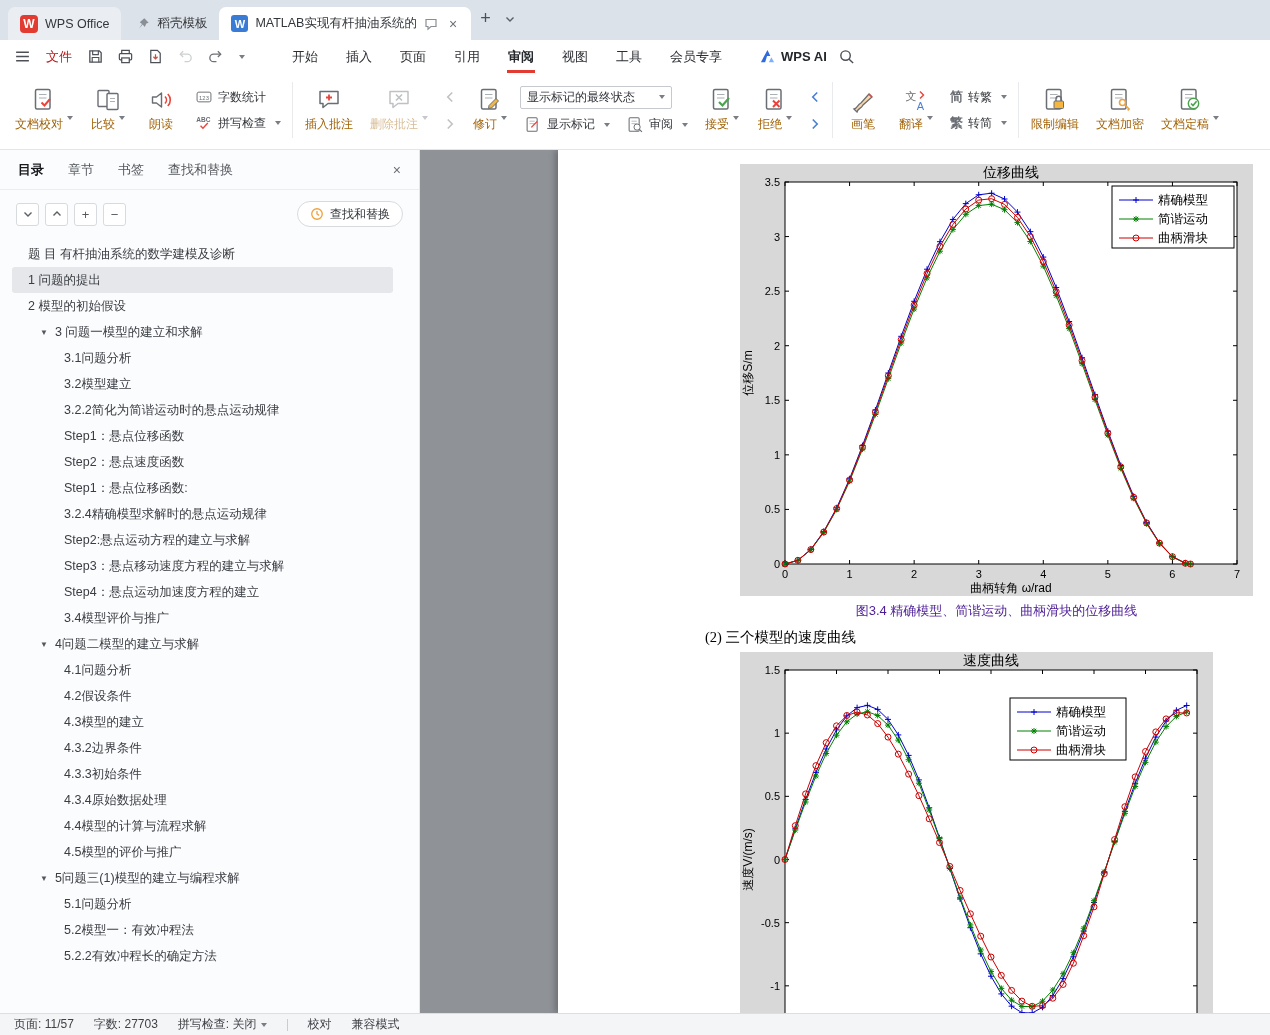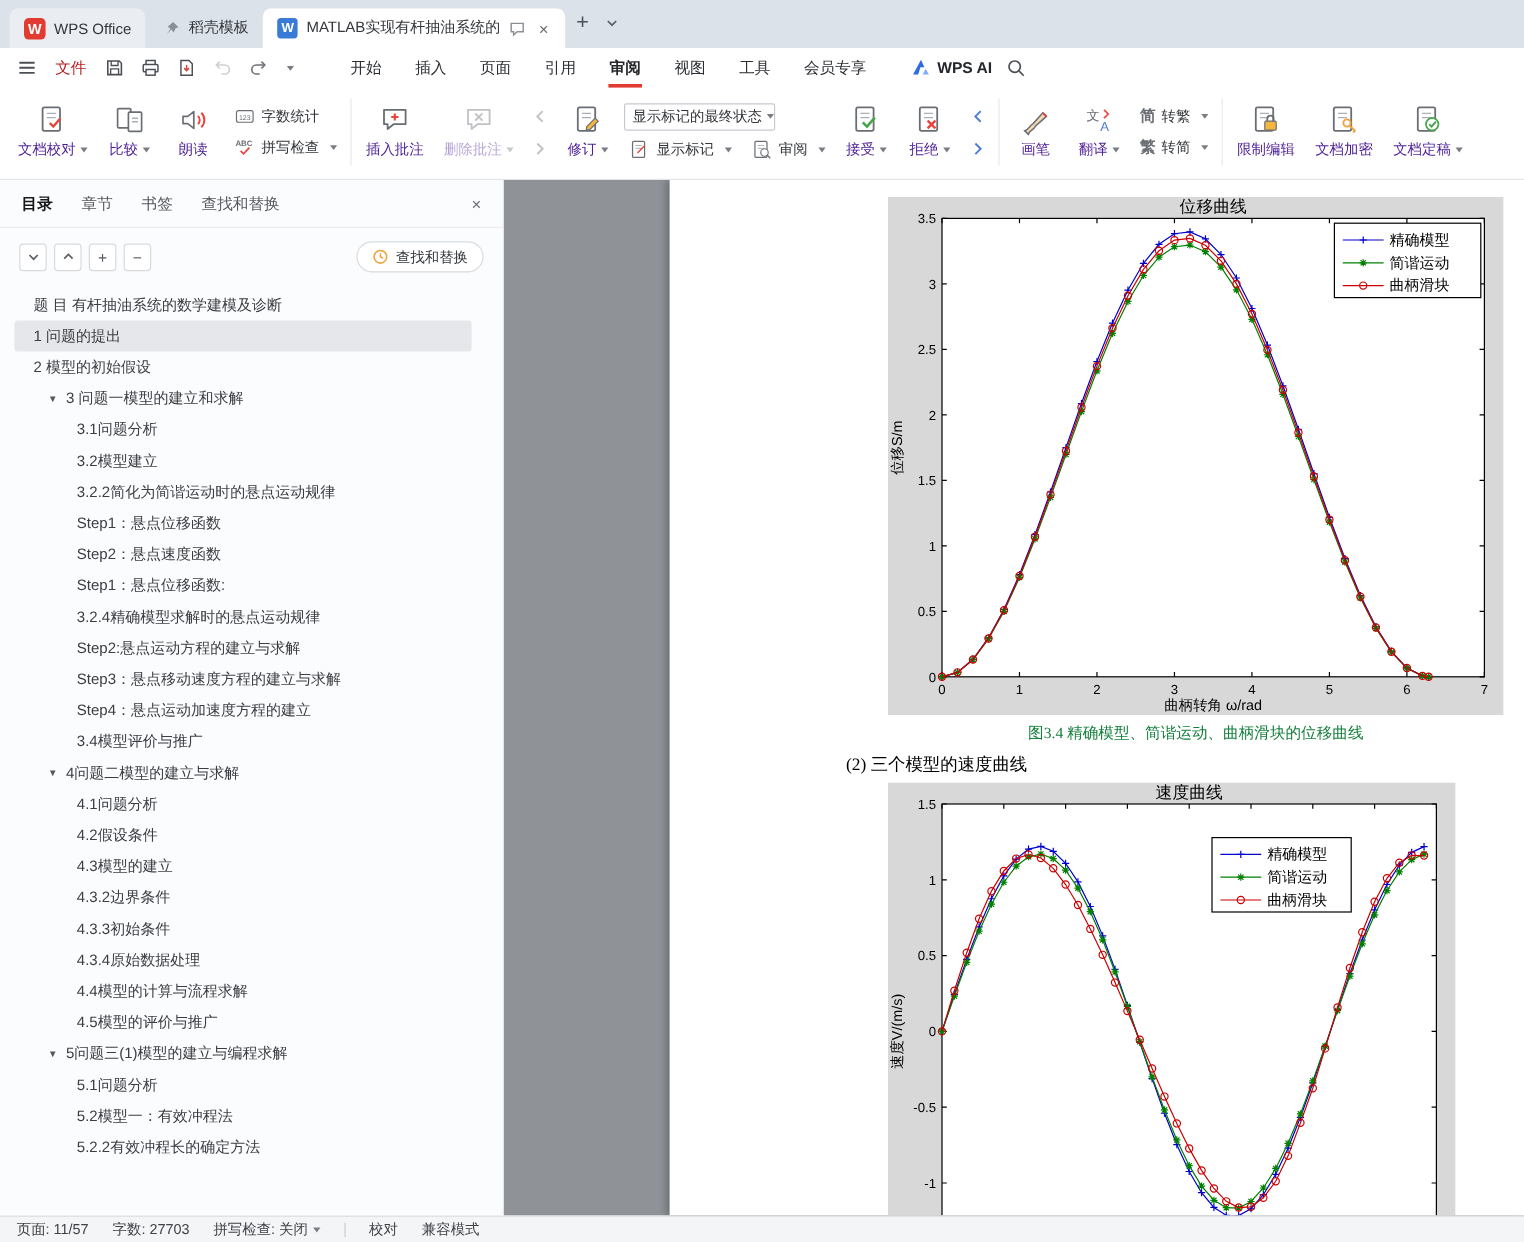--- a/index.html
+++ b/index.html
@@ -27,26 +27,26 @@
 .mb-ic{padding:2px;border-radius:3px}
 .file-lb{font-size:13px;color:#b91c1c;padding:0 4px}
 .menu-tabs{display:flex;margin-left:24px;height:33px}
 .menu-tab{padding:0 14px;font-size:13px;line-height:33px;color:#2b2e33;position:relative}
 .menu-tab.active{color:#24272b;font-weight:bold}
 .menu-tab.active::after{content:"";position:absolute;left:13px;right:13px;bottom:0;height:3px;background:#e23b31}
 .wpsai{display:flex;align-items:center;gap:5px;font-size:13px;font-weight:bold;color:#24272b;margin-left:14px}
 
 .ribbon{height:77px;background:#fff;border-bottom:1px solid #e3e5e8;display:flex;align-items:center;padding:4px 10px 6px;gap:7px;flex:0 0 auto}
 .rb-btn{display:flex;flex-direction:column;align-items:center;justify-content:center;gap:3px;padding:3px 5px;border-radius:4px;min-width:46px}
-.rb-lb{display:flex;align-items:center;font-size:12px;color:#4c1d95;white-space:nowrap}
+.rb-lb{display:flex;font-size:12px;color:#a16207;white-space:nowrap}
 .rb-col{display:flex;flex-direction:column;gap:6px;justify-content:center}
 .rb-small{display:flex;align-items:center;gap:5px;font-size:12px;color:#33363b;padding:1px 4px;border-radius:3px;white-space:nowrap}
 .rb-nav{display:flex;flex-direction:column;gap:7px}
 .rb-navbtn{width:20px;height:20px;border-radius:3px;display:flex;align-items:center;justify-content:center}
-.rb-combo{width:126px;height:23px;border:1px solid #c6cacf;border-radius:2px;display:flex;align-items:center;justify-content:space-between;padding:0 6px;font-size:12px;color:#33363b;background:#fff;white-space:nowrap}
+.rb-combo{width:152px;height:23px;border:1px solid #c6cacf;border-radius:2px;display:flex;align-items:center;justify-content:space-between;padding:0 6px;font-size:12px;color:#33363b;background:#fff;white-space:nowrap}
 .rb-sep{width:1px;height:56px;background:#e8eaec;flex:0 0 auto}
 .fan{font-size:13px;color:#6a6e74;font-weight:bold}
 
 .main{flex:1;display:flex;overflow:hidden}
 .sidebar{width:420px;background:#fbfcfd;border-right:1px solid #e4e6e9;display:flex;flex-direction:column;flex:0 0 auto}
 .sb-tabs{height:40px;display:flex;align-items:center;gap:24px;padding:0 18px;border-bottom:1px solid #ededf0;font-size:13px;color:#55585e;flex:0 0 auto}
 .sb-tab.active{color:#17191c;font-weight:bold}
 .sb-close{margin-left:auto;color:#6b7077;font-size:14px}
 .sb-controls{display:flex;align-items:center;gap:6px;padding:11px 16px 6px;flex:0 0 auto}
 .sb-ctl{width:23px;height:23px;border:1px solid #d8dbde;border-radius:3px;background:#fff;display:flex;align-items:center;justify-content:center;font-size:13px;color:#55585e}
@@ -54,21 +54,21 @@
 .toc-list{flex:1;overflow:hidden;padding:8px 26px 0 12px}
 .toc-item{height:26px;display:flex;align-items:center;padding-left:16px;font-size:12.5px;color:#3a3d42;white-space:nowrap;overflow:hidden}
 .toc-item.exp{padding-left:28px}
 .toc-item.lvl1{padding-left:52px}
 .toc-item.selected{background:#e5e7ea;border-radius:3px}
 .tri{font-size:8px;color:#54575c;margin-right:7px;flex:0 0 auto}
 
 .docarea{flex:1;position:relative;background:#8f9398;overflow:hidden}
 .page{position:absolute;left:138px;top:0;width:712px;height:100%;background:#fff;overflow:hidden;box-shadow:-3px 0 6px rgba(0,0,0,.25)}
 .fig{position:absolute}
-.fig-caption{position:absolute;left:182px;top:452px;width:513px;text-align:center;font-family:Liberation Serif, serif;font-size:13px;color:#15803d}
+.fig-caption{position:absolute;left:182px;top:452px;width:513px;text-align:center;font-family:Liberation Sans, sans-serif;font-size:13px;color:#4c1d95}
 .doc-para{position:absolute;left:147px;top:478px;font-family:"Liberation Serif","DejaVu Serif",serif;font-size:14.5px;color:#000}
 
 .statusbar{height:22px;background:#f4f5f7;border-top:1px solid #dcdee1;display:flex;align-items:center;gap:20px;padding:0 14px;font-size:12px;color:#3f4246;flex:0 0 auto}
 .sb-item{display:flex;align-items:center}
 .st-sep{width:1px;height:12px;background:#c9ccd0}
 </style>
 </head>
 <body>
 
 <div class="app">

